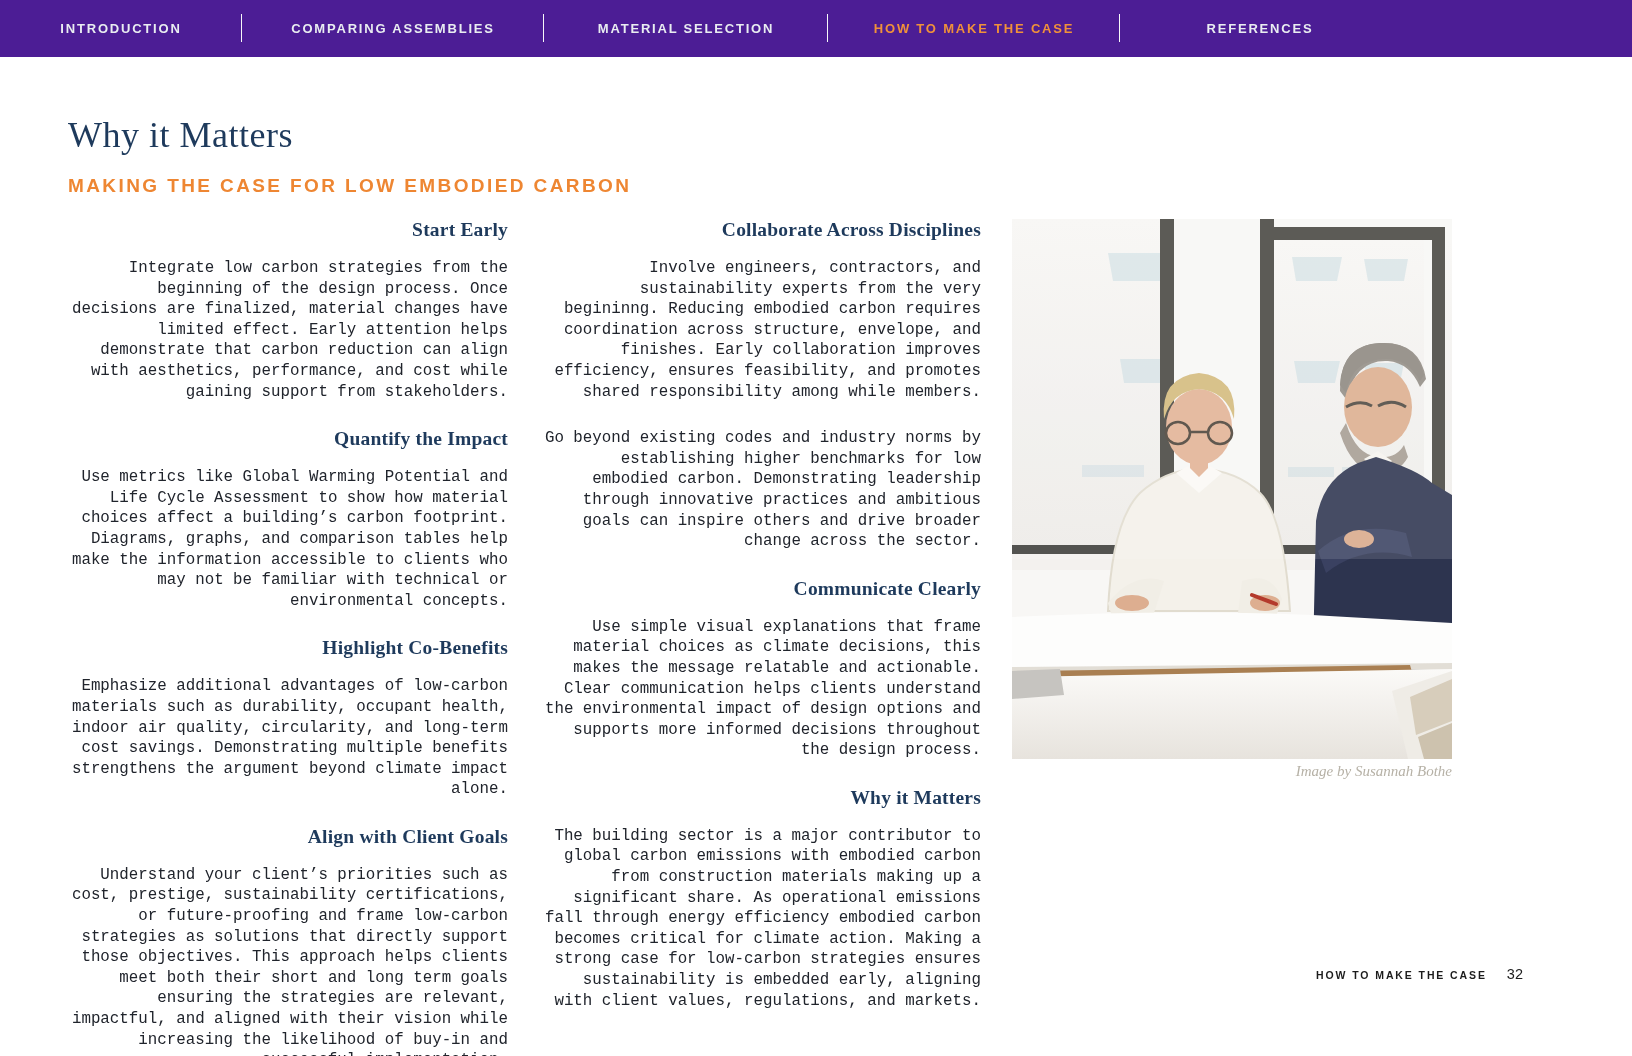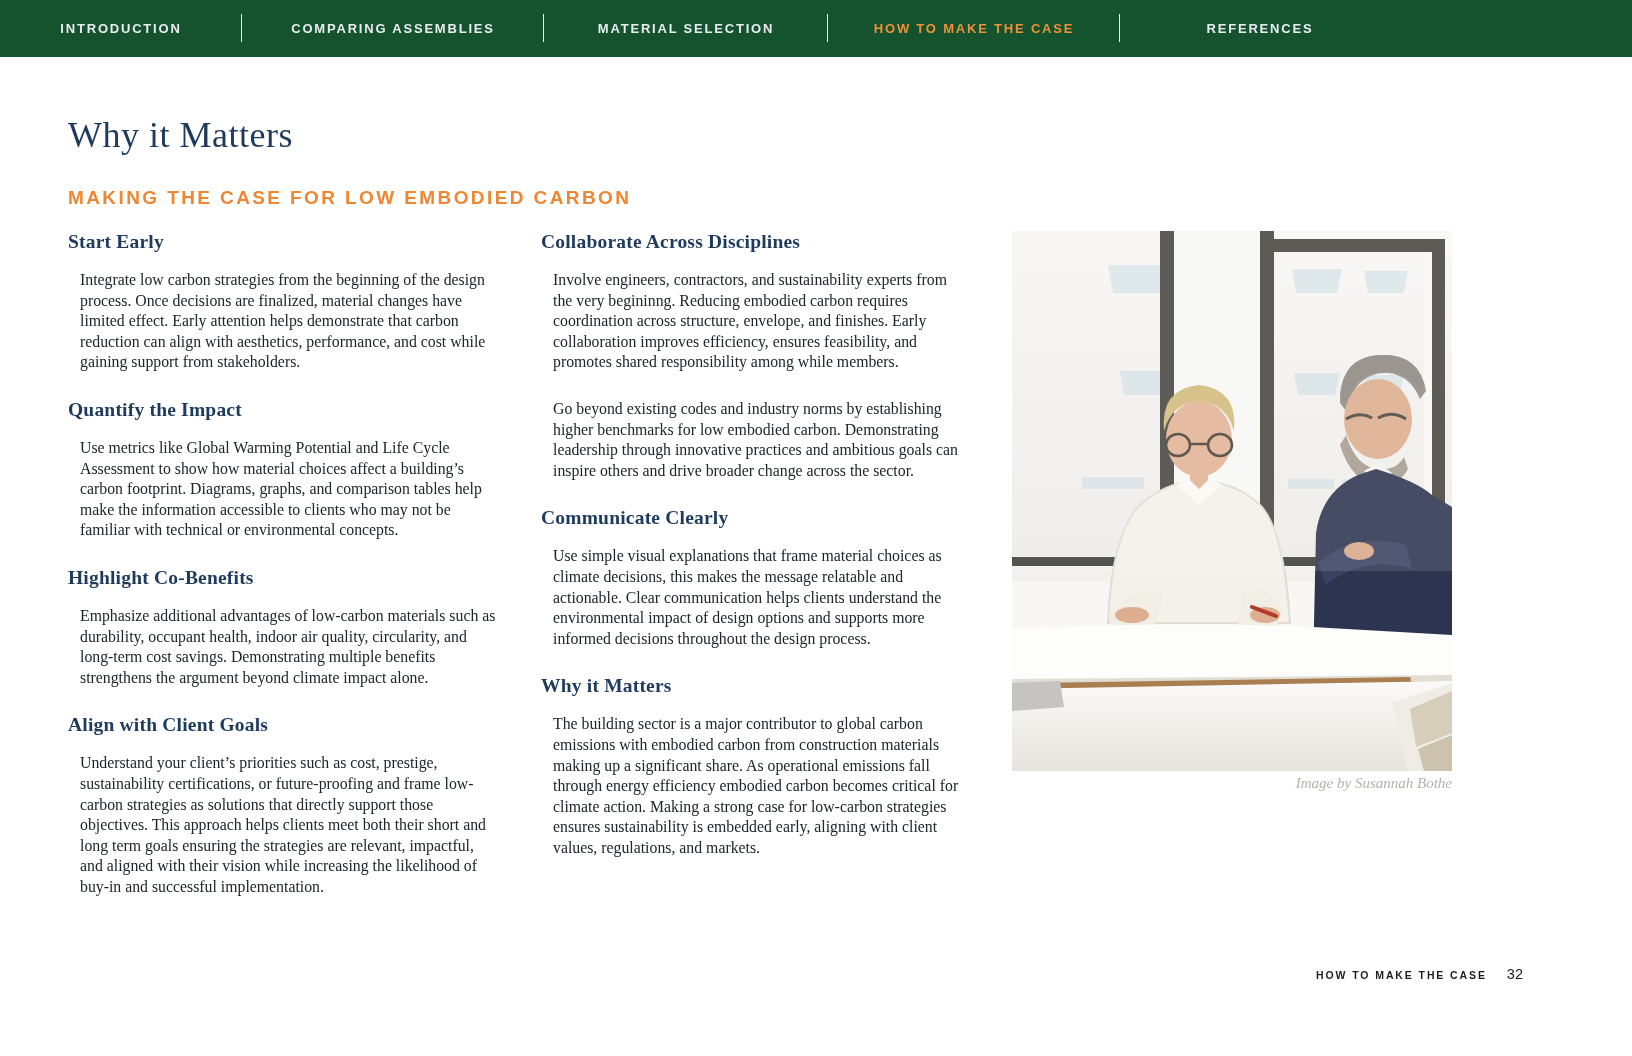--- a/index.html
+++ b/index.html
@@ -2,53 +2,53 @@
 <html><head>
 <meta charset="utf-8">
 <style>
   html,body{margin:0;padding:0;}
   body{
     width:1632px;height:1056px;position:relative;overflow:hidden;
     background:#ffffff;font-family:"Liberation Serif", serif;
   }
   
   .nav{
-    display:flex;height:57px;background:#14532d;align-items:stretch;
+    display:flex;height:57px;background:#4c1d95;align-items:stretch;
   }
   .nav-item{
     position:relative;display:flex;align-items:center;justify-content:center;
     font-family:"Liberation Sans", sans-serif;font-size:13px;font-weight:bold;
     letter-spacing:1.8px;color:#e9edf1;cursor:pointer;white-space:nowrap;
   }
   .nav-item:not(:last-child)::after{
     content:"";position:absolute;right:0;top:14px;height:28px;width:1.5px;background:#f7f8f9;
   }
   .w1{width:242px}.w2{width:232px}.w3{width:284px}.w4{width:302px}.w5{width:292px}.w6{width:280px}
   .nav-item.active{color:#f0913a;}
   
   .content{padding-left:68px;}
   .page-title{
     margin:57px 0 0;font-size:36px;font-weight:normal;color:#1e3a5c;
     letter-spacing:0.5px;line-height:42px;
   }
   .subtitle{
-    margin-top:31px;font-family:"Liberation Sans", sans-serif;font-size:19px;
+    margin-top:19px;font-family:"Liberation Sans", sans-serif;font-size:19px;
     font-weight:bold;color:#ee8632;letter-spacing:2.4px;
   }
   
   .layout{display:flex;margin-top:22px;}
   .text-col{width:440px;}
   .col-left{margin-right:33px;}
   .col-right{margin-right:31px;}
-  .section{margin-bottom:26px;}
+  .section{margin-bottom:26px;text-align:right;}
   .section h3{
     margin:0 0 17px;font-size:19.5px;font-weight:bold;color:#1e3a5c;letter-spacing:0.2px;
   }
   .section p{
-    margin:12px;font-size:15.8px;line-height:20.6px;color:#20242c;
+    margin:0;font-size:15.8px;line-height:20.6px;color:#20242c;font-family:Liberation Mono, monospace;
   }
   
   .photo-col{width:440px;}
   .photo-frame{width:440px;height:540px;overflow:hidden;}
   .photo-frame svg{display:block;}
   .caption{
     margin-top:4px;text-align:right;font-style:italic;font-size:15px;color:#b6b1a6;
   }
   
   .footer{

